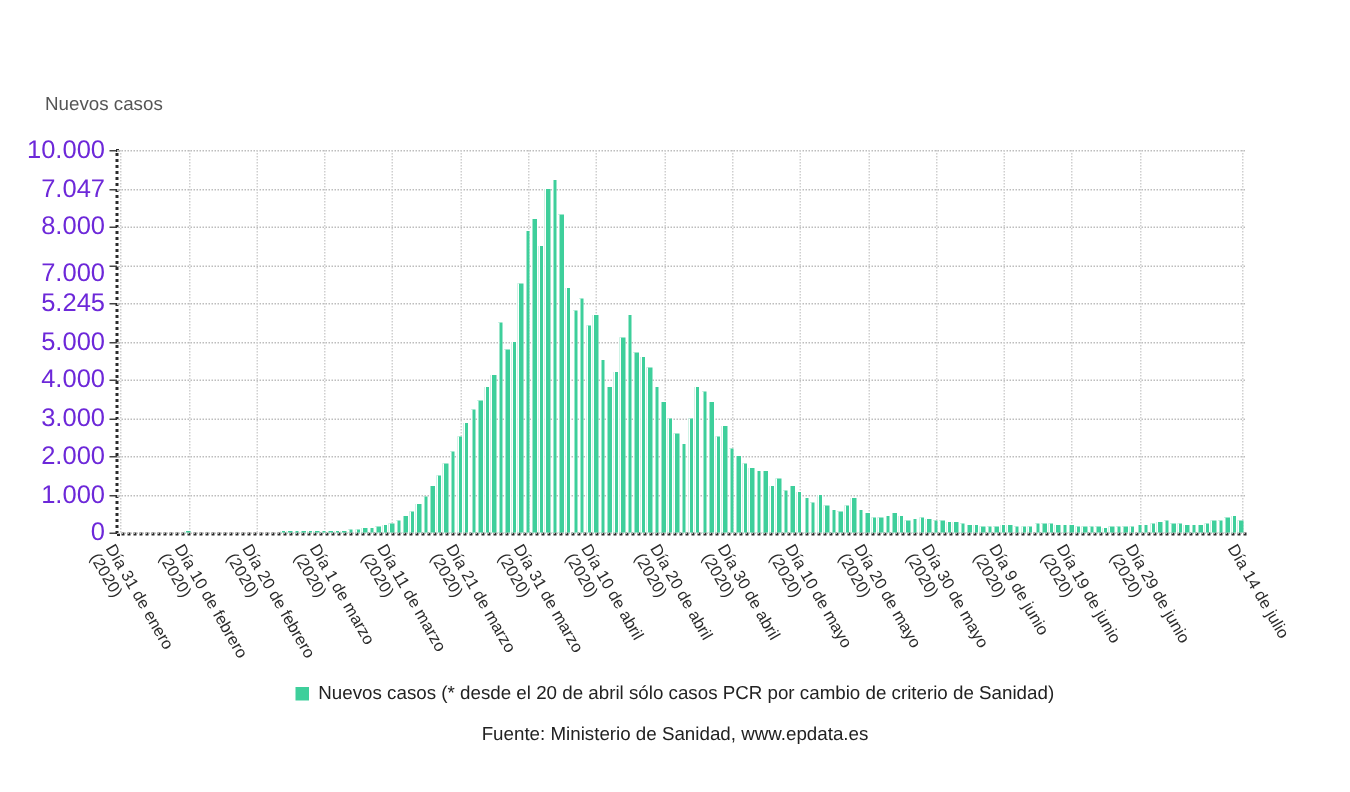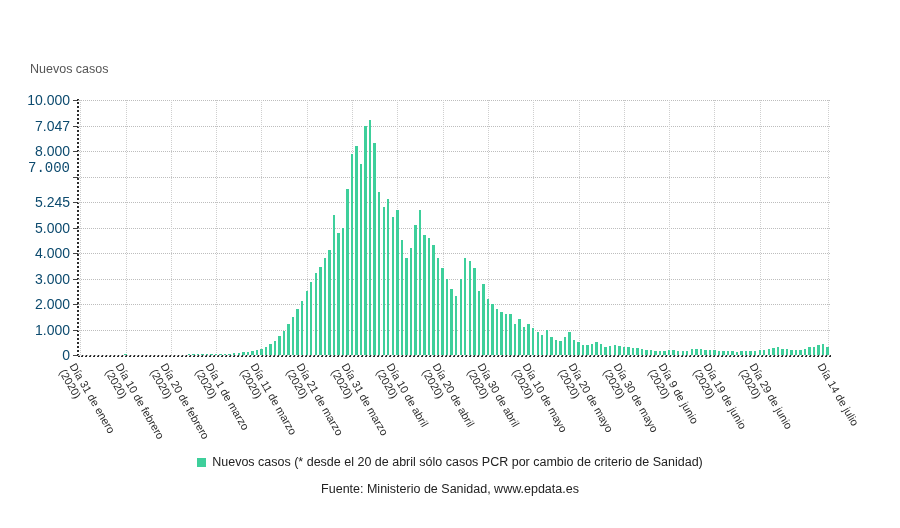--- a/index.html
+++ b/index.html
@@ -82,22 +82,22 @@
     left: 0;
     top: 0;
     width: 900px;
     height: 528px;
     pointer-events: none;
   }
   .y-lab {
     position: absolute;
     width: 64px;
     text-align: right;
-    font-size: 14px;
-    color: #0c4a6e;
+    font-size: 17px;
+    color: #6d28d9;
     transform: translateY(-50%);
     left: 6px;
     font-family: "Liberation Sans", sans-serif;
   }
   .tickmark {
     position: absolute;
     left: 73px;
     width: 5px;
     height: 0;
     border-top: 1px solid #444;
@@ -171,21 +171,21 @@
       <div class="y-lab" style="top: 304px;">2.000</div>
       <div class="tickmark" style="top: 304px;"></div>
       <div class="y-lab" style="top: 278.5px;">3.000</div>
       <div class="tickmark" style="top: 278.5px;"></div>
       <div class="y-lab" style="top: 253px;">4.000</div>
       <div class="tickmark" style="top: 253px;"></div>
       <div class="y-lab" style="top: 227.5px;">5.000</div>
       <div class="tickmark" style="top: 227.5px;"></div>
       <div class="y-lab" style="top: 202px;">5.245</div>
       <div class="tickmark" style="top: 202px;"></div>
-      <div class="y-lab" style="top: 168px; font-family: Liberation Mono, monospace;">7.000</div>
+      <div class="y-lab" style="top: 182px;">7.000</div>
       <div class="tickmark" style="top: 176.5px;"></div>
       <div class="y-lab" style="top: 151px;">8.000</div>
       <div class="tickmark" style="top: 151px;"></div>
       <div class="y-lab" style="top: 125.5px;">7.047</div>
       <div class="tickmark" style="top: 125.5px;"></div>
       <div class="y-lab" style="top: 100px;">10.000</div>
       <div class="tickmark" style="top: 100px;"></div>
     </div>
 
   <div class="y-axis-line"></div>

